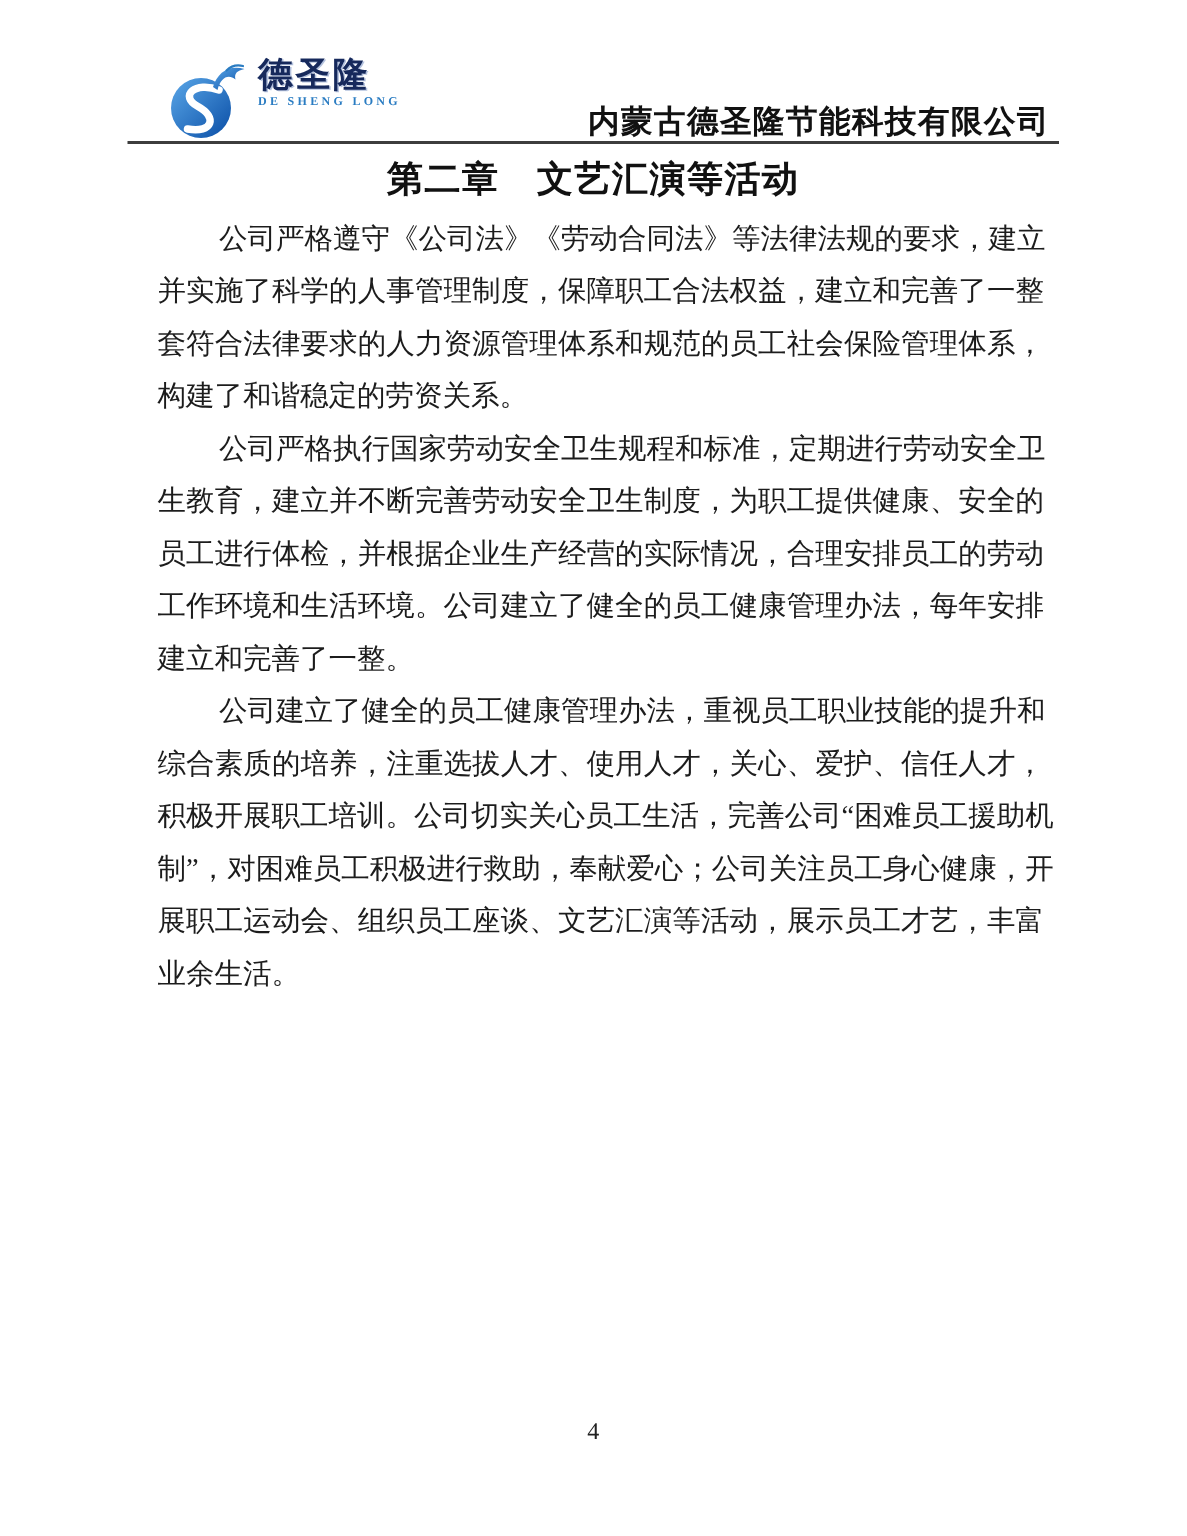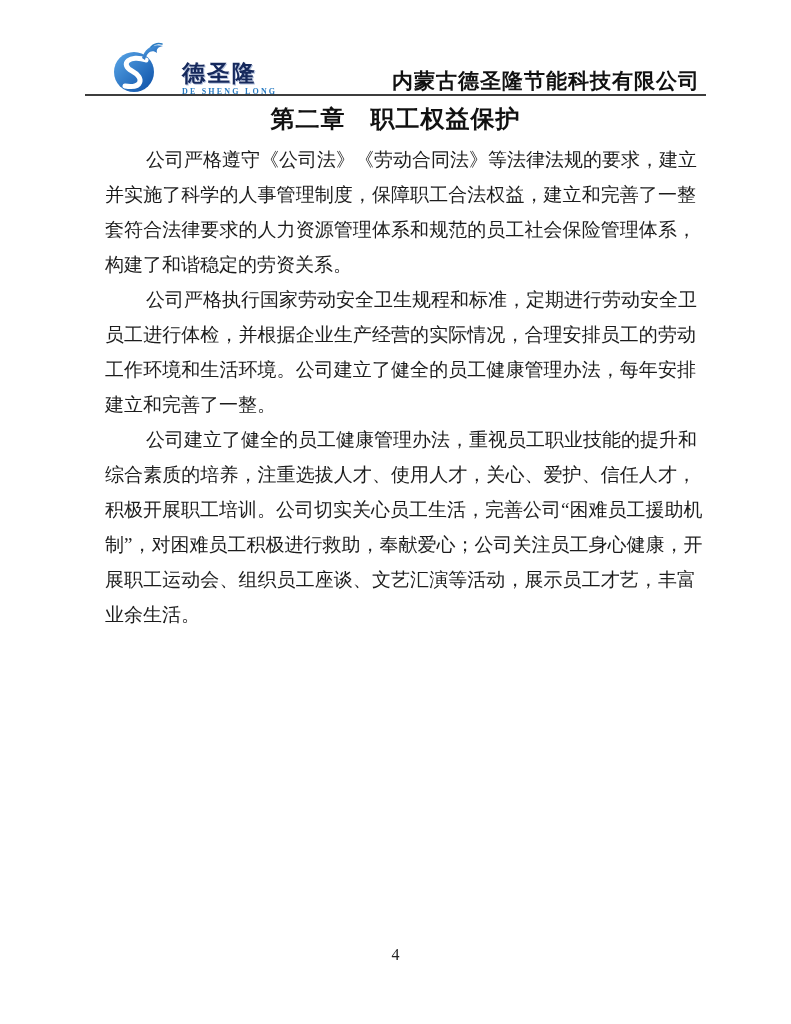--- a/index.html
+++ b/index.html
@@ -13,22 +13,22 @@
     color: #1c1c1c;
     overflow: hidden;
   }
 
   
   .logo {
     position: absolute;
     left: 113px;
     top: 38px;
     display: flex;
-    align-items: flex-end;
-    gap: 17px;
+    align-items: flex-start;
+    gap: 7px;
   }
   .logo-mark { display: block; }
   .logo-textcol { display: flex; flex-direction: column; line-height: 1; }
   .logo-cn {
     font-family: "Liberation Sans", "DejaVu Sans", sans-serif;
     font-size: 23px;
     font-weight: 900;
     color: #16295c;
     letter-spacing: 2px;
     text-shadow: 1px 1px 0 rgba(40,80,160,0.35);
@@ -123,31 +123,32 @@
     <div class="logo-textcol">
       <span class="logo-cn">德圣隆</span>
       <span class="logo-en">DE SHENG LONG</span>
     </div>
   </div>
 
   <div class="company-name">内蒙古德圣隆节能科技有限公司</div>
 
   <div class="header-rule"></div>
 
-  <h1 class="doc-title">第二章　职工权益保护</h1>
+  <h1 class="doc-title">第二章　文艺汇演等活动</h1>
 
   <div class="doc-body">
       <div class="paragraph">
         <div class="line first">公司严格遵守《公司法》《劳动合同法》等法律法规的要求，建立</div>
         <div class="line">并实施了科学的人事管理制度，保障职工合法权益，建立和完善了一整</div>
         <div class="line">套符合法律要求的人力资源管理体系和规范的员工社会保险管理体系，</div>
         <div class="line last">构建了和谐稳定的劳资关系。</div>
       </div>
       <div class="paragraph">
         <div class="line first">公司严格执行国家劳动安全卫生规程和标准，定期进行劳动安全卫</div>
+        <div class="line">生教育，建立并不断完善劳动安全卫生制度，为职工提供健康、安全的</div>
         <div class="line">员工进行体检，并根据企业生产经营的实际情况，合理安排员工的劳动</div>
         <div class="line">工作环境和生活环境。公司建立了健全的员工健康管理办法，每年安排</div>
         <div class="line last">建立和完善了一整。</div>
       </div>
       <div class="paragraph">
         <div class="line first">公司建立了健全的员工健康管理办法，重视员工职业技能的提升和</div>
         <div class="line">综合素质的培养，注重选拔人才、使用人才，关心、爱护、信任人才，</div>
         <div class="line">积极开展职工培训。公司切实关心员工生活，完善公司“困难员工援助机</div>
         <div class="line">制”，对困难员工积极进行救助，奉献爱心；公司关注员工身心健康，开</div>
         <div class="line">展职工运动会、组织员工座谈、文艺汇演等活动，展示员工才艺，丰富</div>

